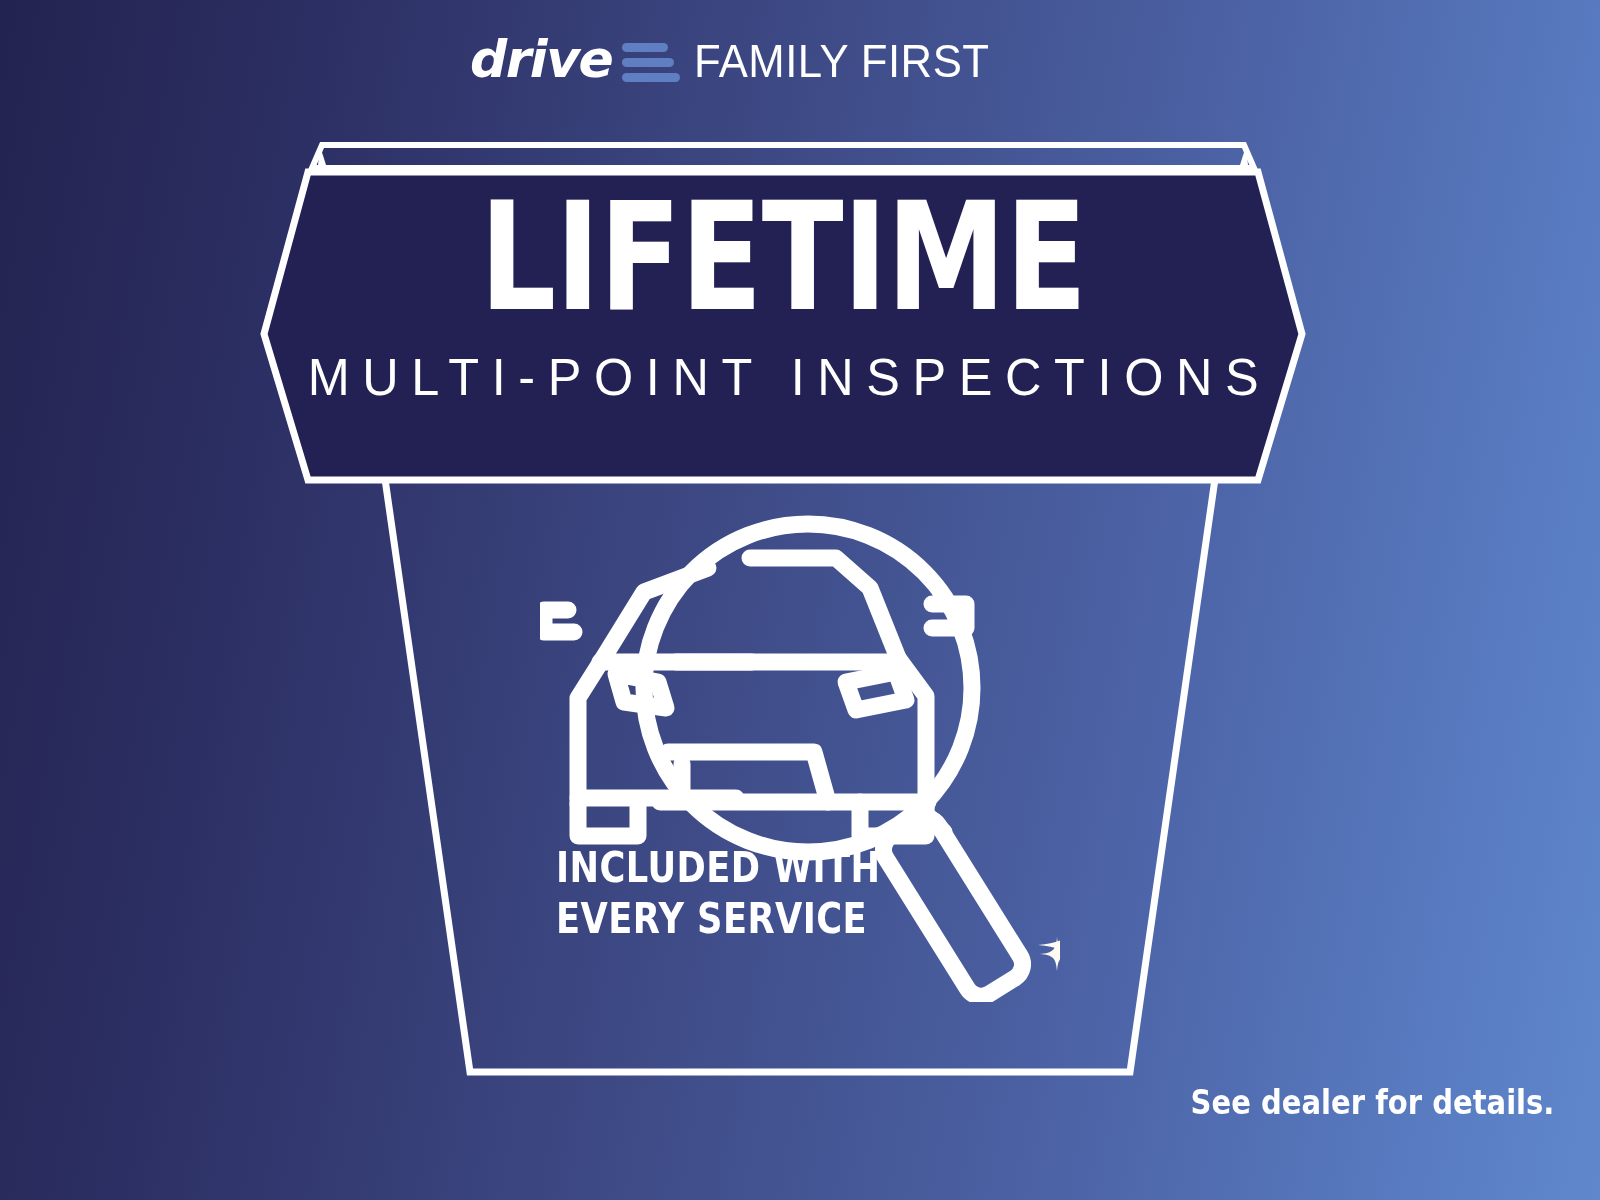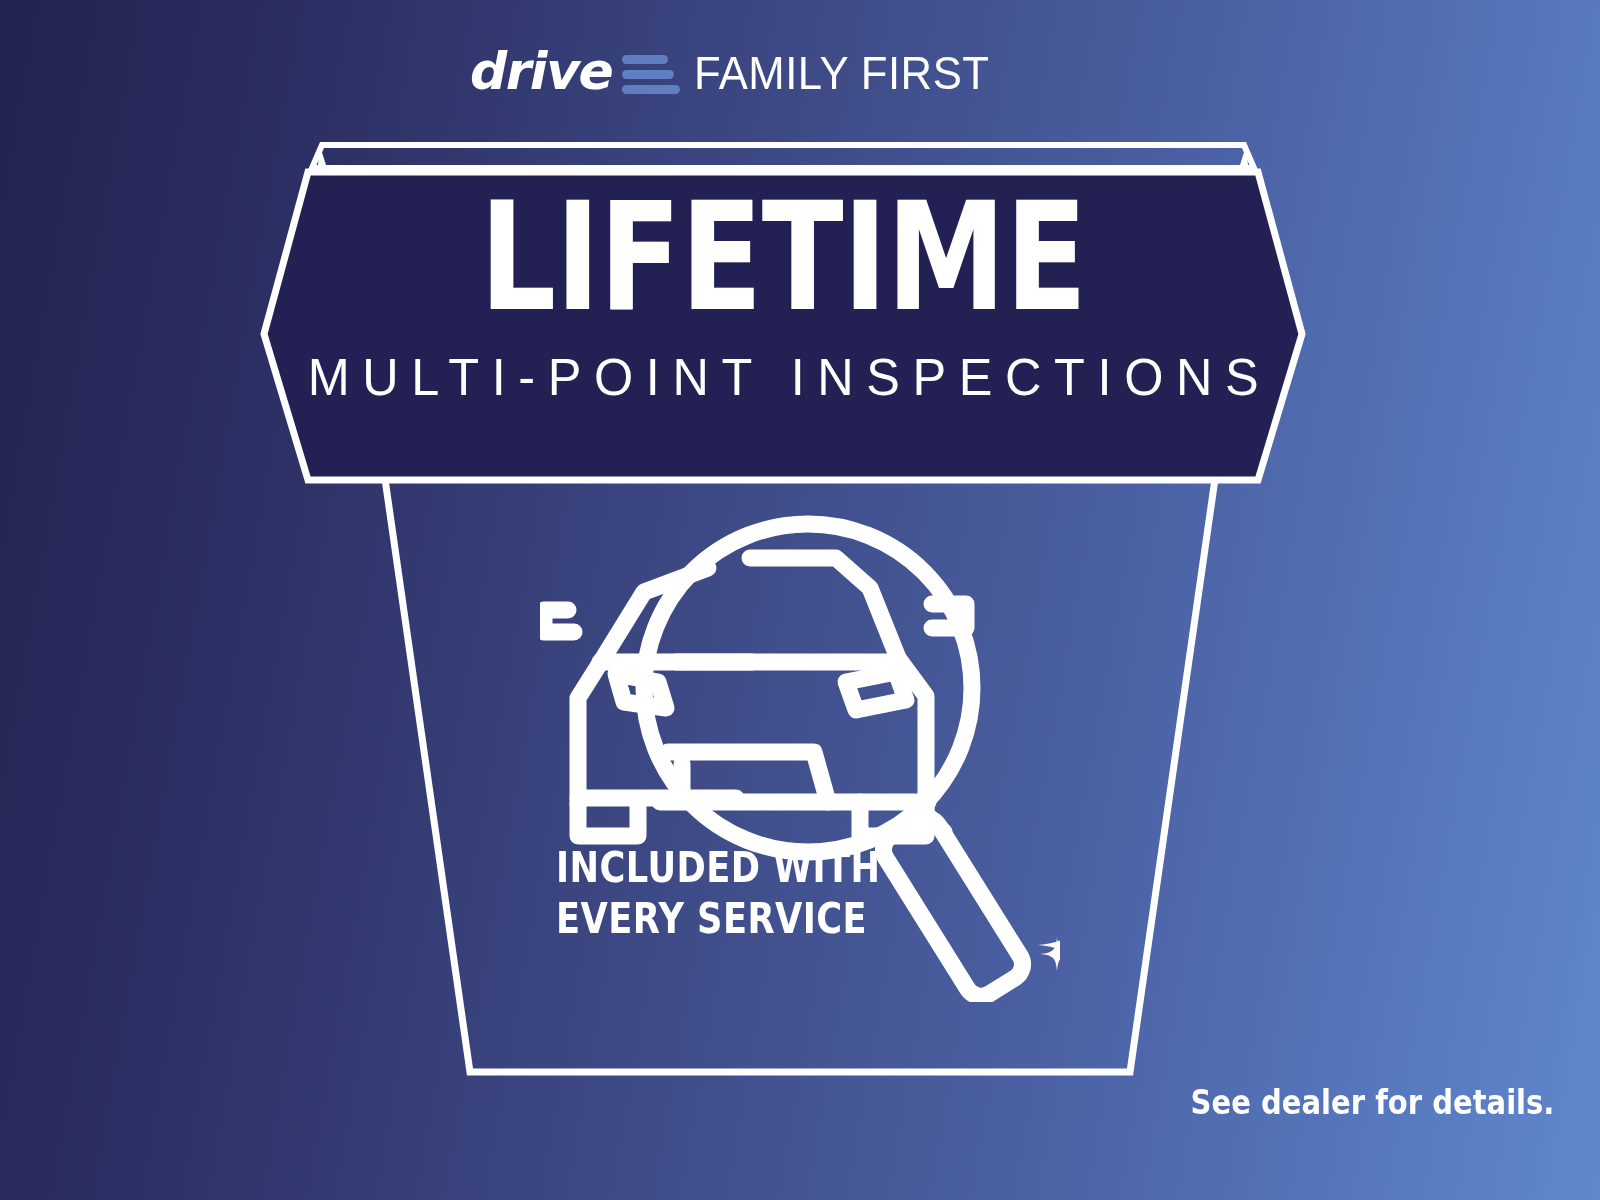--- a/index.html
+++ b/index.html
@@ -8,21 +8,21 @@
     font-family:"Liberation Sans", sans-serif;
     background:#252459;
   }
   #stage{
     position:relative;width:1600px;height:1200px;
     background:linear-gradient(100deg,#232350 0%,#2c2f63 18%,#3c4782 42%,#4b61a3 68%,#5a7ec4 92%,#6087cb 100%);
     overflow:hidden;
   }
   
   #logo{
-    position:absolute;left:0;top:40px;width:1482px;height:64px;
+    position:absolute;left:0;top:28px;width:1482px;height:64px;
     display:flex;align-items:center;justify-content:center;gap:0px;
   }
   #logo .drive{
     font-family:"DejaVu Sans", sans-serif;
     font-style:italic;font-weight:700;font-size:52px;color:#ffffff;
     letter-spacing:-1.5px;line-height:1;position:relative;top:-1px;
   }
   #logo .bars{
     display:flex;flex-direction:column;justify-content:center;align-items:flex-start;
     gap:6px;margin-left:10px;margin-right:14px;position:relative;top:2px;

